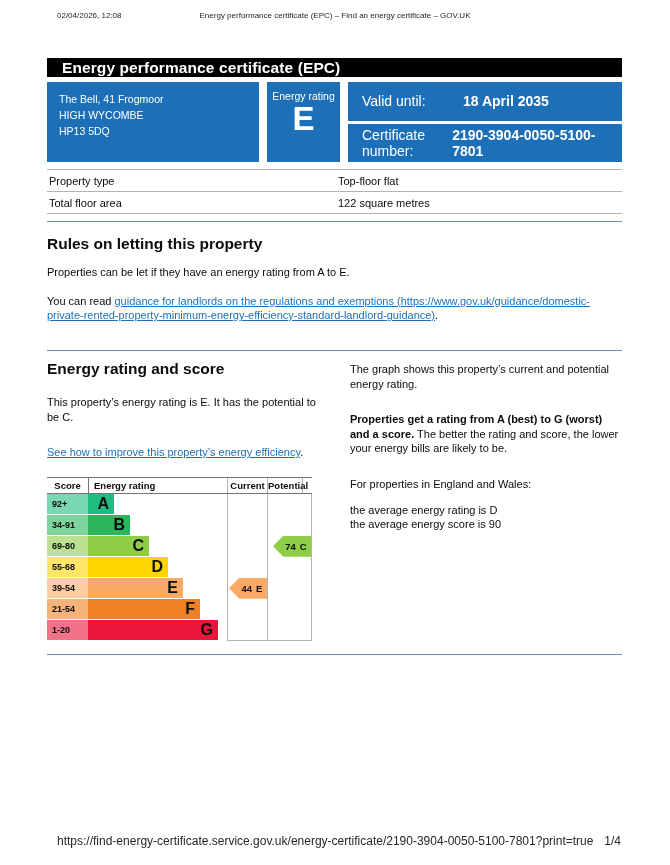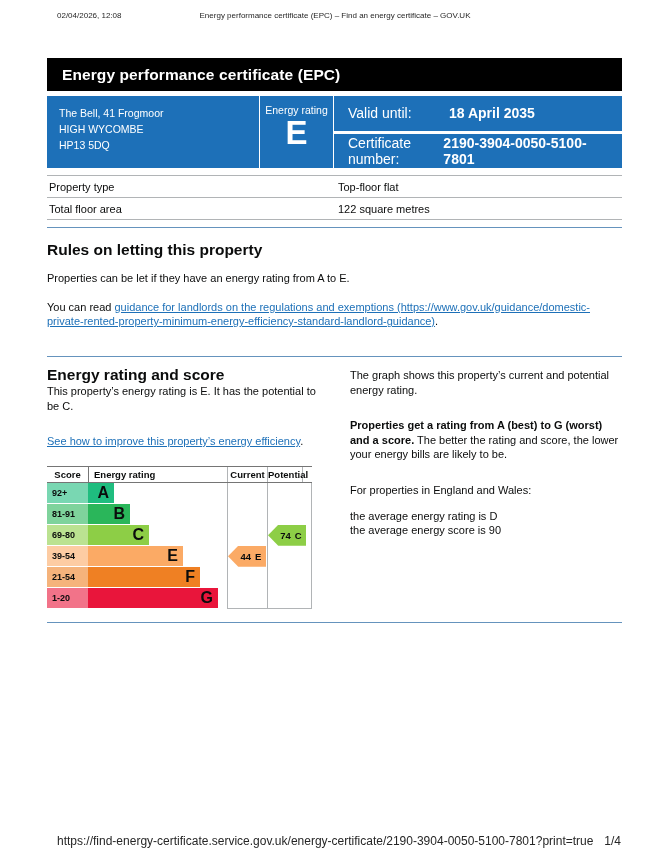--- a/index.html
+++ b/index.html
@@ -16,24 +16,24 @@
   .ph-date { position:absolute; left:57px; top:0; }
   .ph-title { display:block; text-align:center; }
   .print-footer {
     position:absolute; left:57px; right:49px; bottom:17px;
     font-size:12px; color:#262626; display:flex; justify-content:space-between;
   }
 
   
   .page { position:absolute; left:47px; top:58px; width:575px; }
 
-  .banner { background:#000000; color:#ffffff; height:33px; display:flex; align-items:center; padding-left:15px; }
+  .banner { background:#000000; color:#ffffff; height:19px; display:flex; align-items:center; padding-left:15px; }
   .banner h1 { font-size:15.5px; font-weight:bold; letter-spacing:0.1px; }
 
-  .summary-box { margin-top:5px; display:flex; gap:1px; height:72px; }
+  .summary-box { margin-top:5px; display:flex; gap:8px; height:80px; }
   .cell { background:#1d70b8; color:#ffffff; }
   .cell-address { width:212px; padding:10px 12px; font-size:10.5px; line-height:1.5; }
   .cell-rating { width:73px; display:flex; flex-direction:column; align-items:center; padding-top:8px; }
   .rating-label { font-size:10.5px; }
   .rating-letter { font-size:33px; font-weight:bold; line-height:1.05; }
   .cell-meta { flex:1; display:flex; flex-direction:column; gap:3px; background:#ffffff; }
   .meta-row { background:#1d70b8; color:#fff; flex:1; display:flex; align-items:center; padding:0 14px; font-size:14px; }
   .meta-label { width:101px; }
   .meta-value { font-weight:bold; }
 
@@ -49,21 +49,21 @@
   .section-heading { font-size:15.5px; font-weight:bold; }
   .rules { margin-top:13px; }
   .rules p { font-size:11px; line-height:1.33; }
   .rules-p1 { margin-top:12px; }
   .rules-p2 { margin-top:14px; }
 
   .rating-cols { margin-top:9px; display:flex; }
   .col-left { width:278px; }
   .col-right { width:272px; margin-left:25px; padding-top:2px; }
   .col-left p { font-size:11px; line-height:1.33; }
-  .lead-para { }
+  .lead-para { margin-top:17px; }
   .improve-para { margin-top:21px; }
   .col-right p { font-size:11px; line-height:1.33; }
   .cr-p2 { margin-top:21px; }
   .cr-p3 { margin-top:21px; }
   .cr-p4 { margin-top:11px; }
   .cr-line { display:block; }
 
   
   .epc-chart { margin-top:17px; width:265px; }
   .chart-header {
@@ -74,21 +74,21 @@
   .h-score { width:41px; text-align:center; }
   .h-rating { width:139px; padding-left:5px; border-left:1px solid #757575; height:100%; line-height:16px; }
   .h-current { width:40px; text-align:center; border-left:1px solid #b1b4b6; height:100%; line-height:16px; }
   .h-potential { width:36px; text-align:left; border-left:1px solid #b1b4b6; border-right:1px solid #b1b4b6; height:100%; line-height:16px; }
 
   .band-row { display:flex; height:21px; }
   .score-cell { width:41px; height:20px; font-size:9px; font-weight:bold; line-height:20px; padding-left:5px; }
   .bar-area { width:139px; }
   .band-bar { height:20px; position:relative; }
   .band-letter { position:absolute; right:5px; top:0; font-size:16px; font-weight:bold; line-height:19px; color:#0b0c0c; }
-  .marker-cell { display:flex; align-items:center; justify-content:flex-start; }
+  .marker-cell { display:flex; align-items:center; justify-content:flex-end; }
   .current-cell { width:40px; border-left:1px solid #b1b4b6; }
   .potential-cell { width:45px; border-left:1px solid #b1b4b6; border-right:1px solid #b1b4b6; }
   .marker-cell.bottom { border-bottom:1px solid #b1b4b6; }
   .epc-arrow {
     width:38px; height:21px; padding-left:8px;
     clip-path:polygon(0 50%, 27% 0, 100% 0, 100% 100%, 27% 100%);
     display:flex; align-items:center; justify-content:center; gap:4px;
     font-size:9.5px; font-weight:bold; color:#0b0c0c;
   }
 </style>
@@ -167,21 +167,21 @@
               <div class="score-cell" style="background: rgb(121, 215, 178);">92+</div>
               <div class="bar-area">
                 <div class="band-bar" style="background: rgb(31, 189, 127); width: 26px;">
                   <span class="band-letter">A</span>
                 </div>
               </div>
               <div class="marker-cell current-cell"></div>
               <div class="marker-cell potential-cell"></div>
             </div>
             <div class="band-row">
-              <div class="score-cell" style="background: rgb(127, 211, 156);">81-91</div>
+              <div class="score-cell" style="background: rgb(127, 211, 156);">34-91</div>
               <div class="bar-area">
                 <div class="band-bar" style="background: rgb(42, 182, 90); width: 42px;">
                   <span class="band-letter">B</span>
                 </div>
               </div>
               <div class="marker-cell current-cell"></div>
               <div class="marker-cell potential-cell"></div>
             </div>
             <div class="band-row">
               <div class="score-cell" style="background: rgb(187, 226, 145);">69-80</div>
@@ -190,20 +190,30 @@
                   <span class="band-letter">C</span>
                 </div>
               </div>
               <div class="marker-cell current-cell"></div>
               <div class="marker-cell potential-cell">
                 <div class="epc-arrow" style="background: rgb(141, 206, 70);">
                   <span class="arrow-score">74</span>
                   <span class="arrow-band">C</span>
                 </div>
               </div>
+            </div>
+            <div class="band-row">
+              <div class="score-cell" style="background: rgb(255, 230, 102);">55-68</div>
+              <div class="bar-area">
+                <div class="band-bar" style="background: rgb(255, 213, 0); width: 80px;">
+                  <span class="band-letter">D</span>
+                </div>
+              </div>
+              <div class="marker-cell current-cell"></div>
+              <div class="marker-cell potential-cell"></div>
             </div>
             <div class="band-row">
               <div class="score-cell" style="background: rgb(253, 204, 163);">39-54</div>
               <div class="bar-area">
                 <div class="band-bar" style="background: rgb(251, 170, 101); width: 95px;">
                   <span class="band-letter">E</span>
                 </div>
               </div>
               <div class="marker-cell current-cell">
                 <div class="epc-arrow" style="background: rgb(251, 170, 101);">

